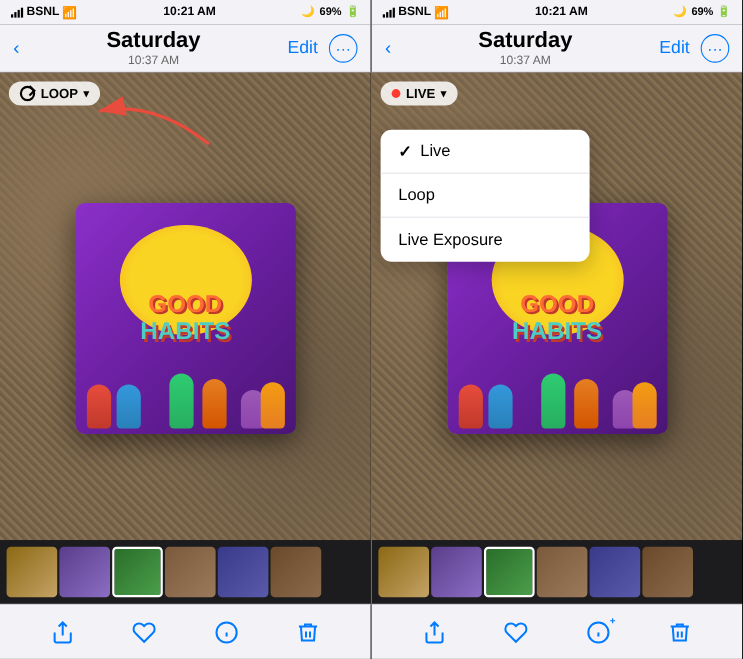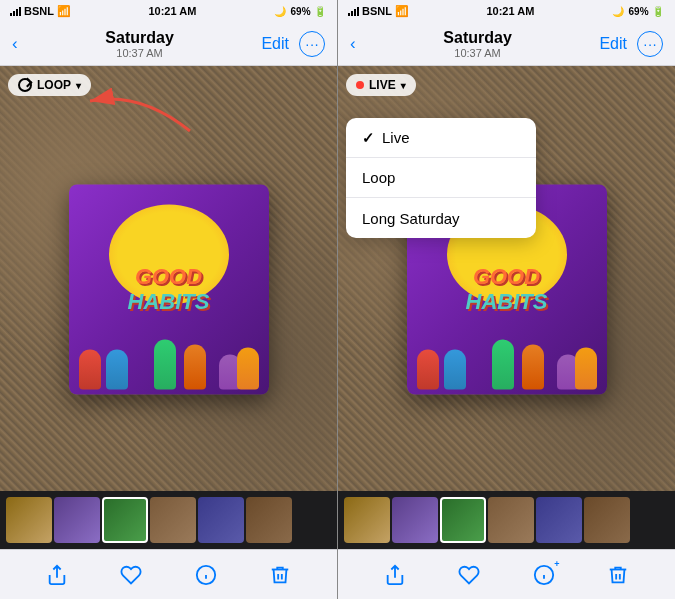--- a/index.html
+++ b/index.html
@@ -55,21 +55,21 @@
       font-size: 17px;
       display: flex;
       align-items: center;
       gap: 3px;
       cursor: pointer;
     }
     .nav-center {
       text-align: center;
     }
     .nav-title {
-      font-size: 16px;
+      font-size: 20px;
       font-weight: 600;
       color: #000;
     }
     .nav-subtitle {
       font-size: 11px;
       color: #666;
     }
     .nav-right {
       display: flex;
       align-items: center;
@@ -126,21 +126,20 @@
       width: 200px;
       height: 210px;
       background: linear-gradient(135deg, #8b2fc9 0%, #6a1fa0 50%, #4a1575 100%);
       border-radius: 8px;
       box-shadow: 0 8px 25px rgba(0,0,0,0.5);
       display: flex;
       flex-direction: column;
       align-items: center;
       justify-content: center;
       overflow: hidden;
-      font-style: italic;
     }
     .book-title {
       font-size: 22px;
       font-weight: 900;
       color: #ff6b35;
       text-align: center;
       line-height: 1.1;
       text-shadow: 2px 2px 0 #c0392b;
       z-index: 2;
       position: relative;
@@ -528,21 +527,21 @@
 
     <div class="dropdown-menu">
       <div class="dropdown-item with-check">
         <span class="check">✓</span>
         <span>Live</span>
       </div>
       <div class="dropdown-item">
         <span>Loop</span>
       </div>
       <div class="dropdown-item">
-        <span>Long Saturday</span>
+        <span>Live Exposure</span>
       </div>
     </div>
   </div>
 
   <div class="filmstrip">
     <div class="film-thumb"></div>
     <div class="film-thumb"></div>
     <div class="film-thumb"></div>
     <div class="film-thumb"></div>
     <div class="film-thumb"></div>

